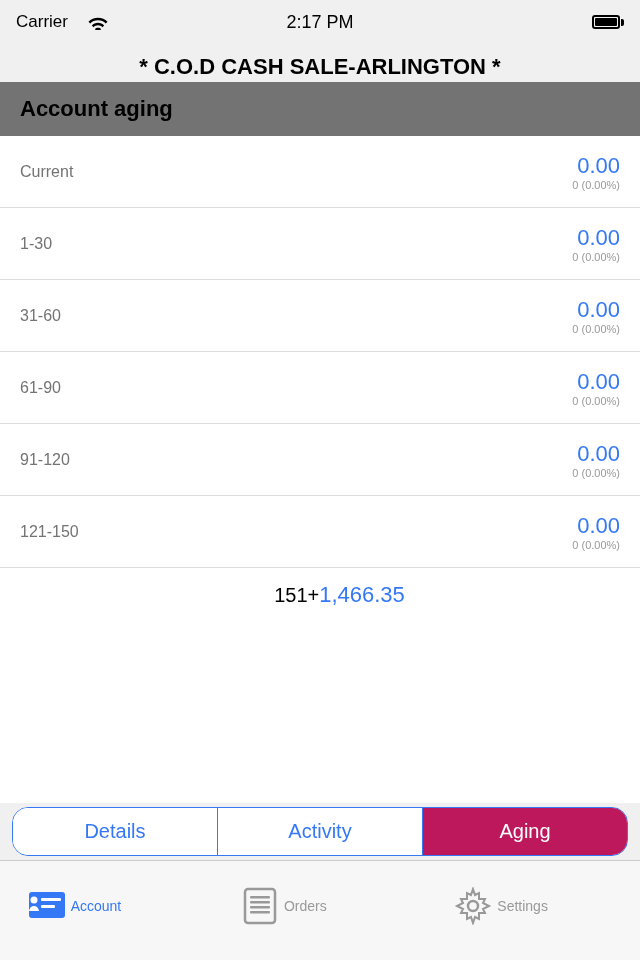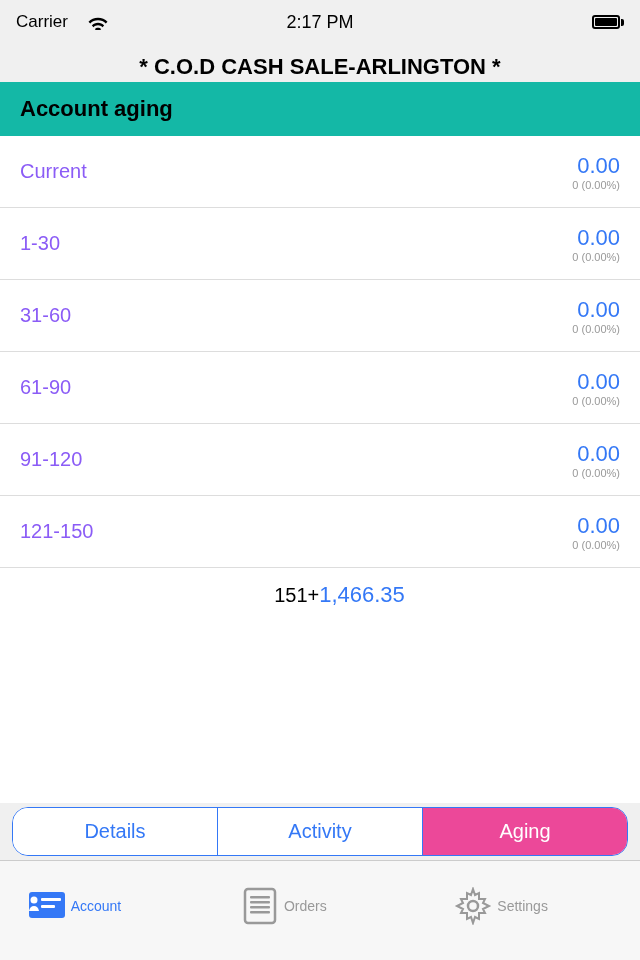--- a/index.html
+++ b/index.html
@@ -73,21 +73,21 @@
       text-align: center;
     }
     .page-title-text {
       font-size: 22px;
       font-weight: 700;
       color: #000;
     }
 
     
     .section-header {
-      background: #14b8a6;
+      background: #737373;
       padding: 14px 20px;
     }
     .section-header-text {
       font-size: 22px;
       font-weight: 700;
       color: #000;
     }
 
     
     .aging-list {
@@ -96,22 +96,22 @@
     }
     .aging-row {
       display: flex;
       justify-content: space-between;
       align-items: center;
       padding: 14px 20px;
       border-bottom: 1px solid #ddd;
       min-height: 72px;
     }
     .aging-label {
-      font-size: 20px;
-      color: #8b5cf6;
+      font-size: 16px;
+      color: #737373;
     }
     .aging-values {
       text-align: right;
     }
     .aging-amount {
       font-size: 22px;
       color: #3478f6;
       font-weight: 400;
     }
     .aging-percent {
@@ -158,21 +158,21 @@
       color: #3478f6;
       background: #fff;
       border: none;
       cursor: pointer;
       border-right: 1.5px solid #3478f6;
     }
     .segment-btn:last-child {
       border-right: none;
     }
     .segment-btn.active {
-      background: #ec4899;
+      background: #be185d;
       color: #fff;
       font-weight: 500;
     }
 
     
     .bottom-tab-bar {
       position: absolute;
       bottom: 0;
       left: 0;
       width: 100%;

